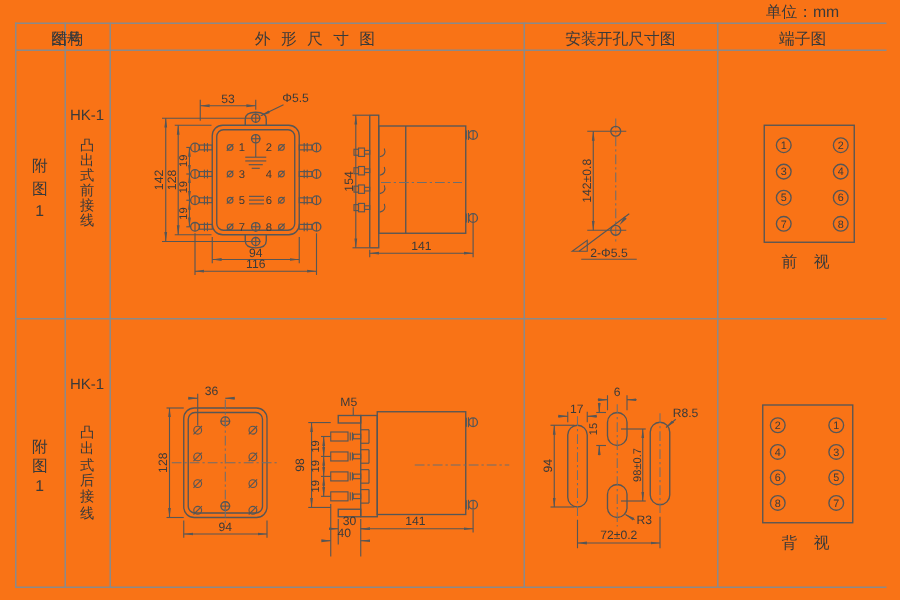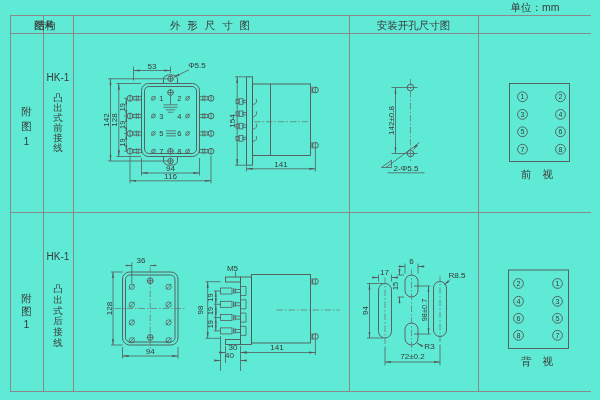--- a/index.html
+++ b/index.html
@@ -1,16 +1,16 @@
 <!DOCTYPE html>
 <html><head>
 <meta charset="utf-8">
 <style>
 html,body{margin:0;padding:0}
-.page{position:relative;width:600px;height:400px;background:#5eead4;font-family:"Liberation Sans",sans-serif;color:#3a3a3a;overflow:hidden}
+.page{position:relative;width:600px;height:400px;background:#f97316;font-family:"Liberation Sans",sans-serif;color:#3a3a3a;overflow:hidden}
 .hline{position:absolute;height:1px;background:#8a8a8a}
 .vline{position:absolute;width:1px;background:#8a8a8a}
 .lbl{position:absolute;text-align:center}
 .vtext{white-space:pre-line}
 svg.drawings{position:absolute;left:0;top:0}
 .dl{stroke:#565656;stroke-width:0.9;fill:none}
 .dim{stroke:#565656;stroke-width:0.75;fill:none}
 .cl{stroke:#6e6e6e;stroke-width:0.7;fill:none;stroke-dasharray:6.5 2 1.5 2}
 text.dt{font-size:8.1px;fill:#3a3a3a;text-anchor:middle;font-family:"Liberation Sans",sans-serif}
 text.sm{font-size:7.4px}
@@ -30,20 +30,21 @@
   <div class="vline" style="left:43px;top:15px;height:377px"></div>
   <div class="vline" style="left:73px;top:15px;height:377px"></div>
   <div class="vline" style="left:349px;top:15px;height:377px"></div>
   <div class="vline" style="left:478px;top:15px;height:377px"></div>
 
   <div class="lbl" style="left:478px;top:1px;width:114px;font-size:10.5px">单位：mm</div>
   <div class="lbl" style="left:28px;top:18.5px;width:33px;font-size:10.5px">图号</div>
   <div class="lbl" style="left:30px;top:18.5px;width:30px;font-size:10.5px">结构</div>
   <div class="lbl" style="left:349px;top:18.5px;width:129px;font-size:10.5px">安装开孔尺寸图</div>
   <div class="lbl" style="left:73px;top:18.5px;width:276px;font-size:10.5px;letter-spacing:2px">外 形 尺 寸 图</div>
+  <div class="lbl" style="left:478px;top:18.5px;width:114px;font-size:10.5px">端子图</div>
 
   <div class="lbl vtext" style="left:10px;top:104px;width:33px;font-size:10.5px;line-height:15px">附
 图
 1</div>
   <div class="lbl" style="left:43px;top:71.5px;width:30px;font-size:10px">HK-1</div>
   <div class="lbl vtext" style="left:43px;top:92.5px;width:30px;font-size:9.5px;line-height:10px">凸
 出
 式
 前
 接

